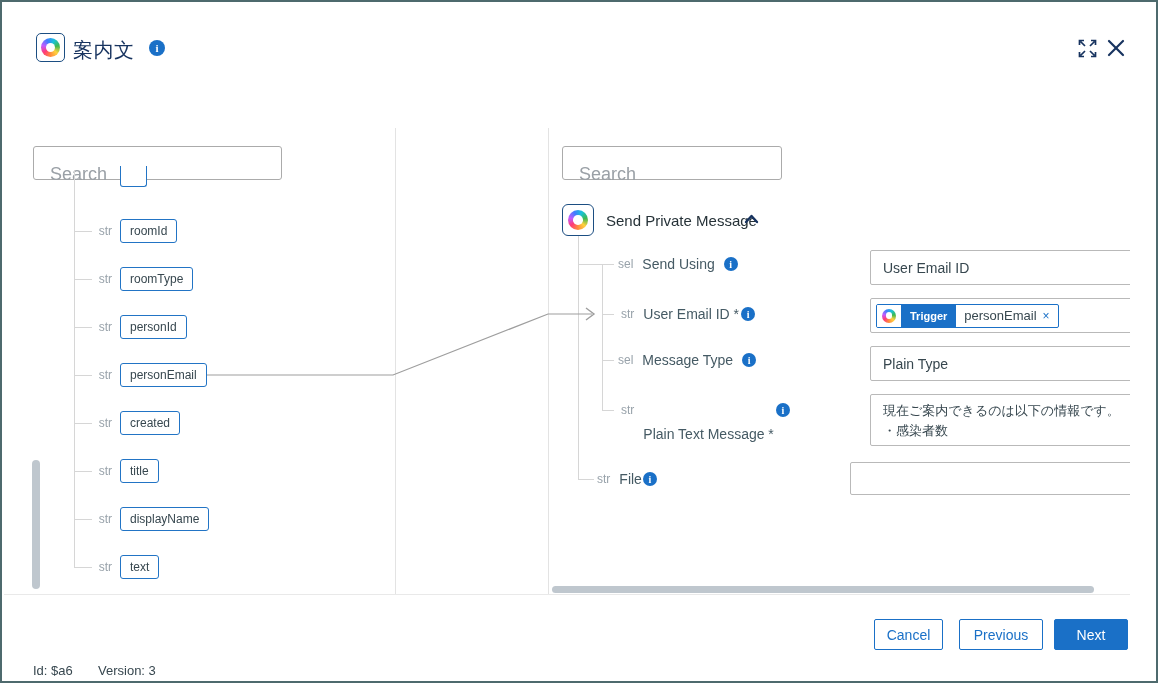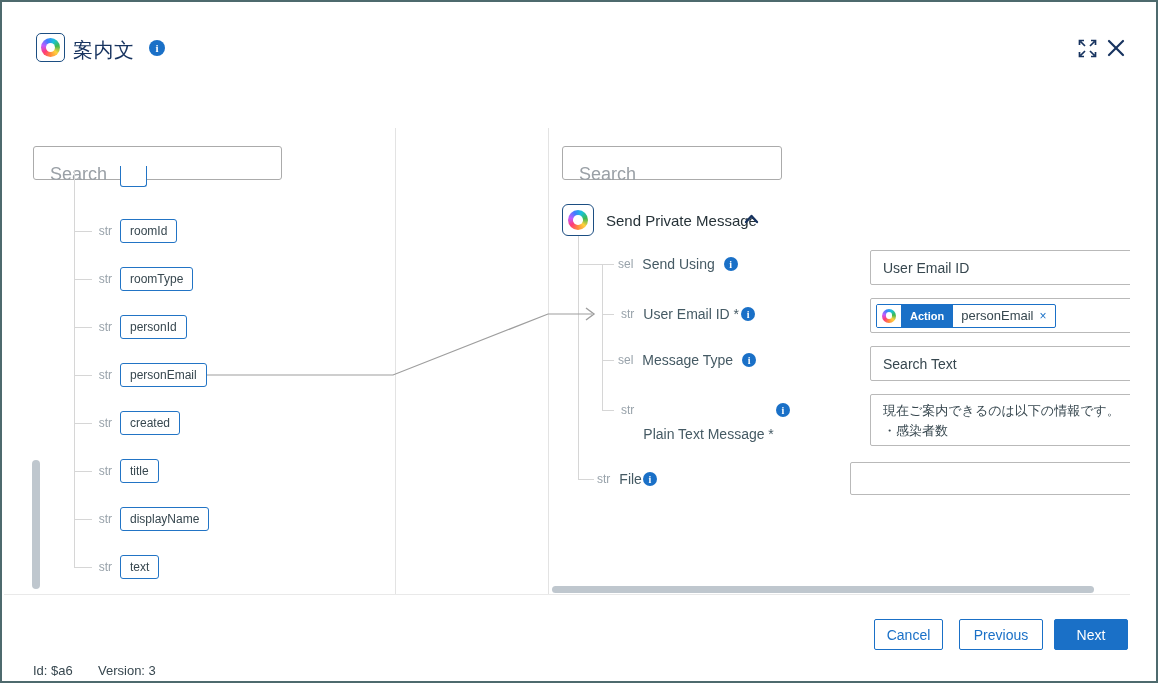--- a/index.html
+++ b/index.html
@@ -211,30 +211,30 @@
   <div class="clipwrap">
     <div class="cfg-input" style="left:322px;top:122px;width:292px;height:35px;">
       <span>User Email ID</span>
     </div>
 
     <div class="cfg-input" style="left:322px;top:170px;width:292px;height:35px;padding:0 5px;">
       <span class="map-chip">
         <span class="chip-logo">
           <span class="webex-ring" style="width:14px;height:14px;"></span>
         </span>
-        <span class="chip-src">Action</span>
+        <span class="chip-src">Trigger</span>
         <span class="chip-field">
           <span>personEmail</span>
           <span class="chip-x">×</span>
         </span>
       </span>
     </div>
 
     <div class="cfg-input" style="left:322px;top:218px;width:292px;height:35px;">
-      <span>Search Text</span>
+      <span>Plain Type</span>
     </div>
 
     <div class="cfg-textarea" style="left:322px;top:266px;width:292px;height:52px;">現在ご案内できるのは以下の情報です。
 ・感染者数</div>
 
     <div class="cfg-input" style="left:302px;top:334px;width:312px;height:33px;">
       <span></span>
     </div>
   </div>
 

